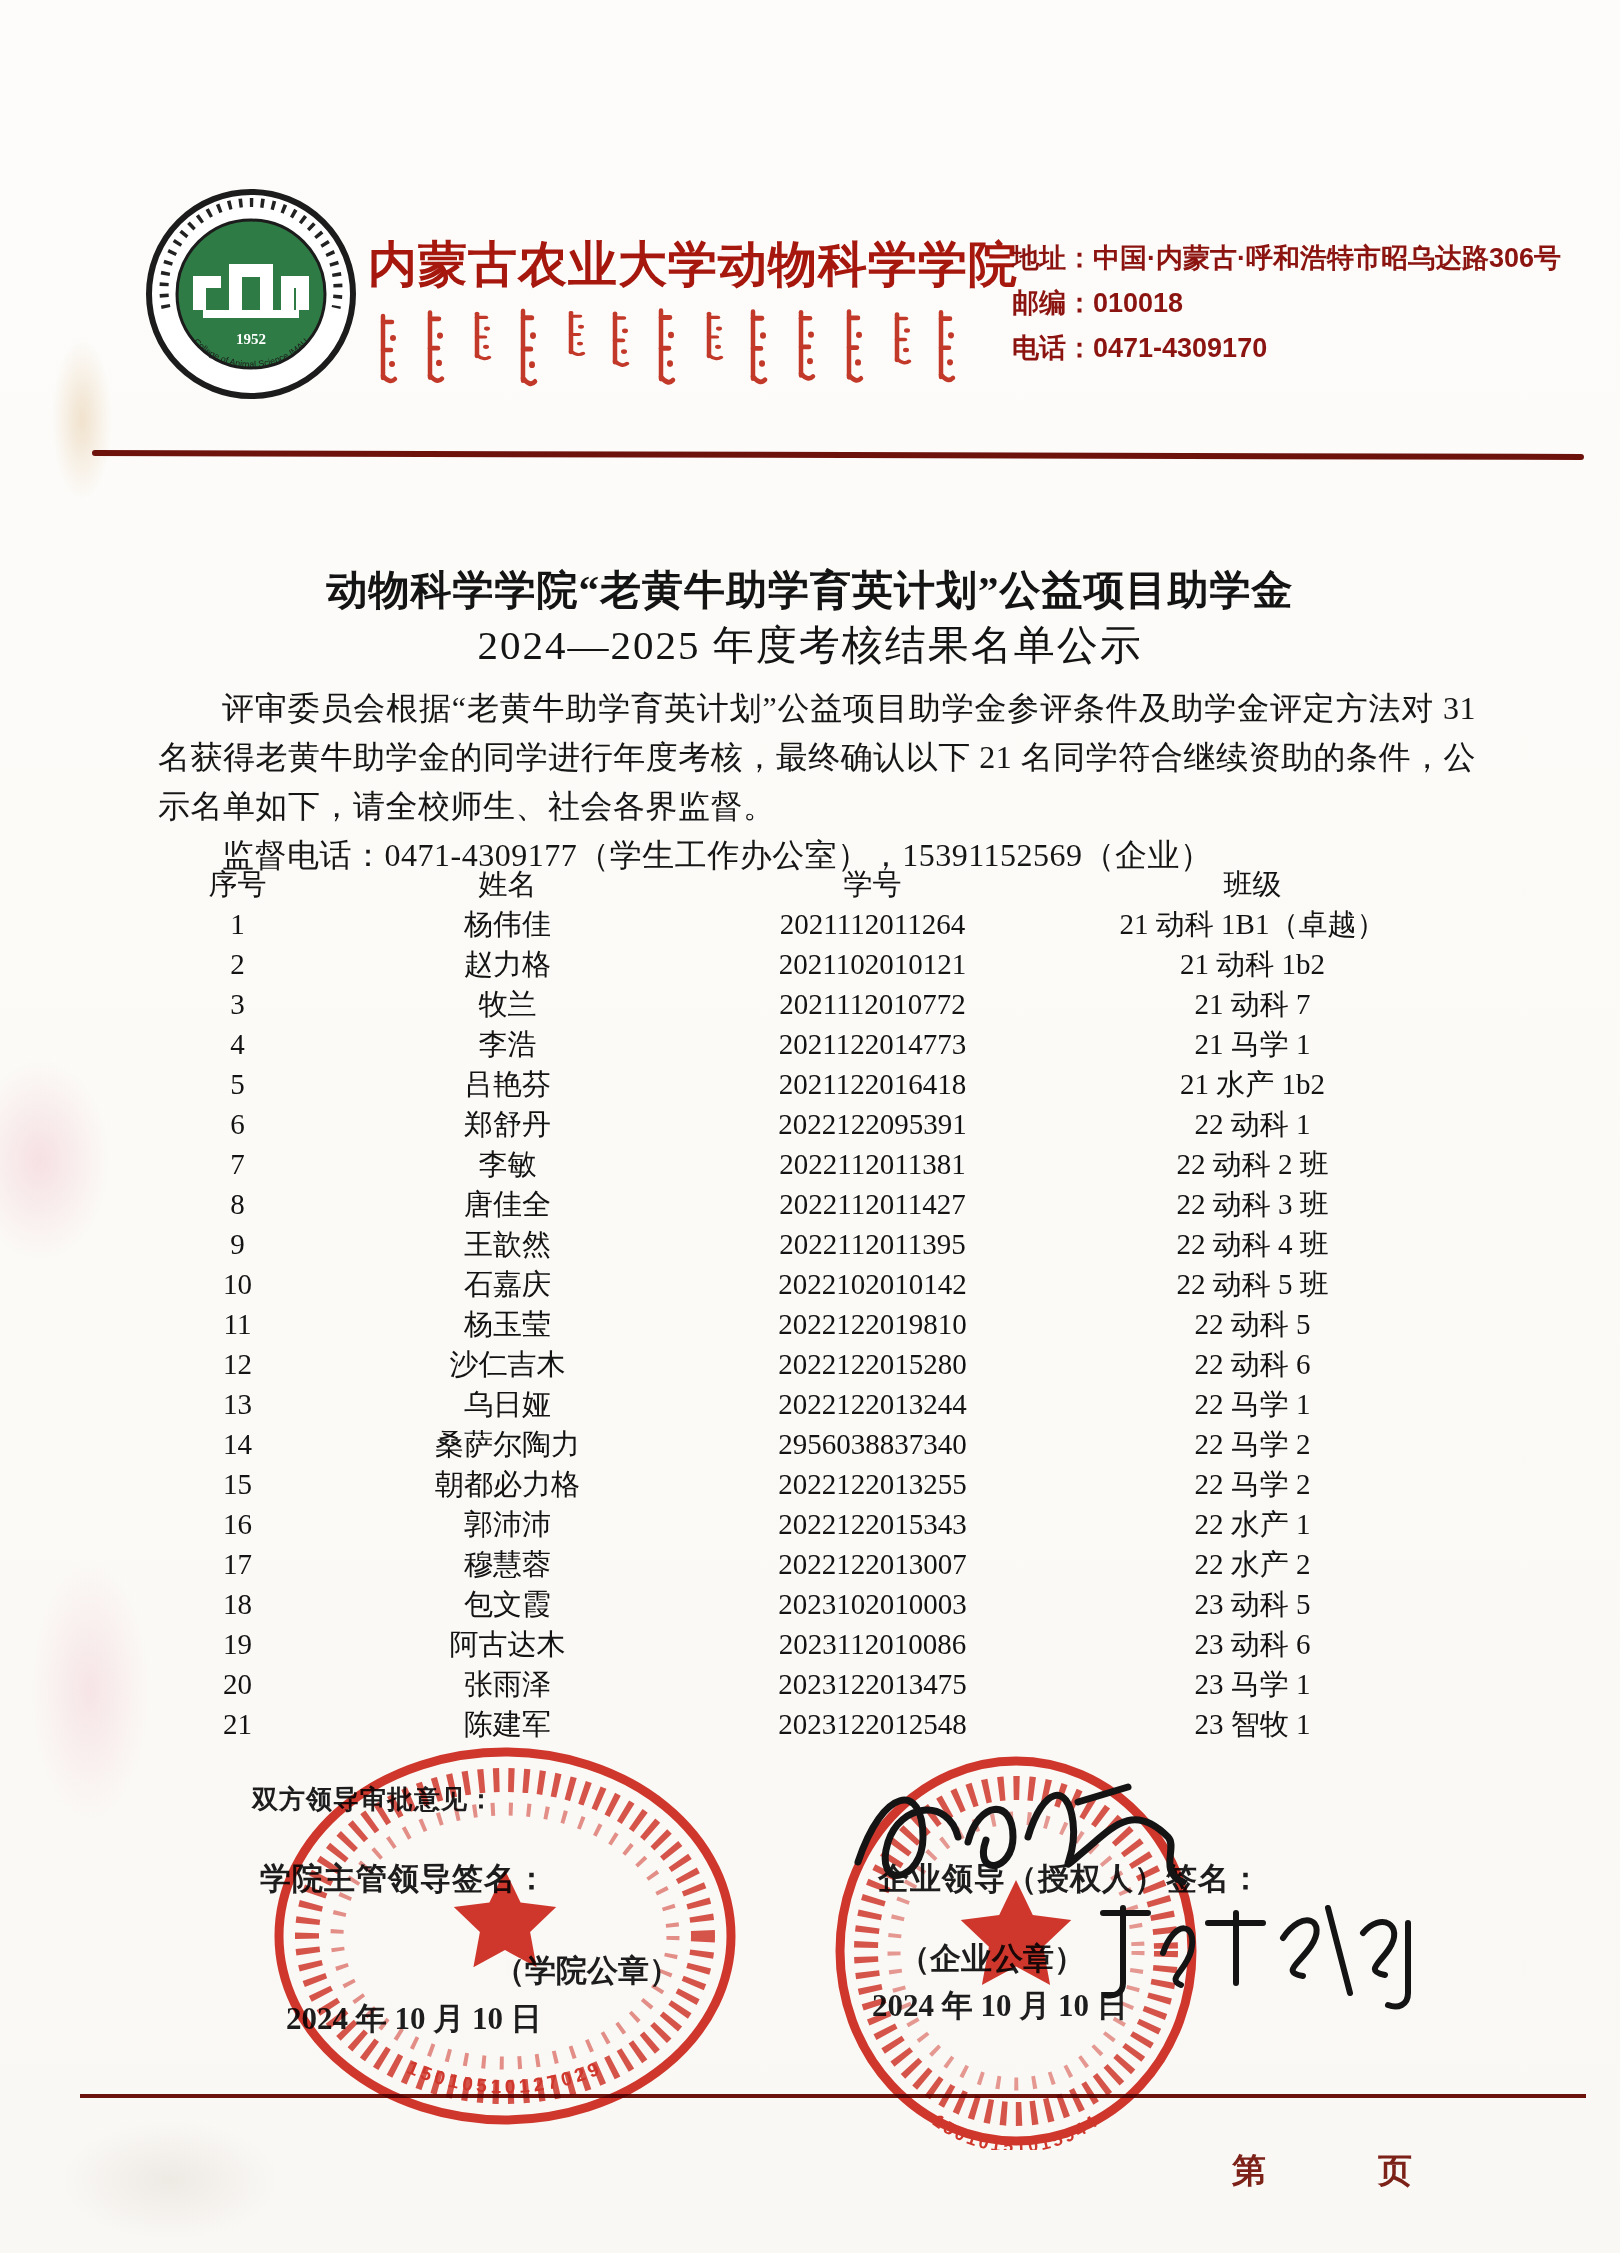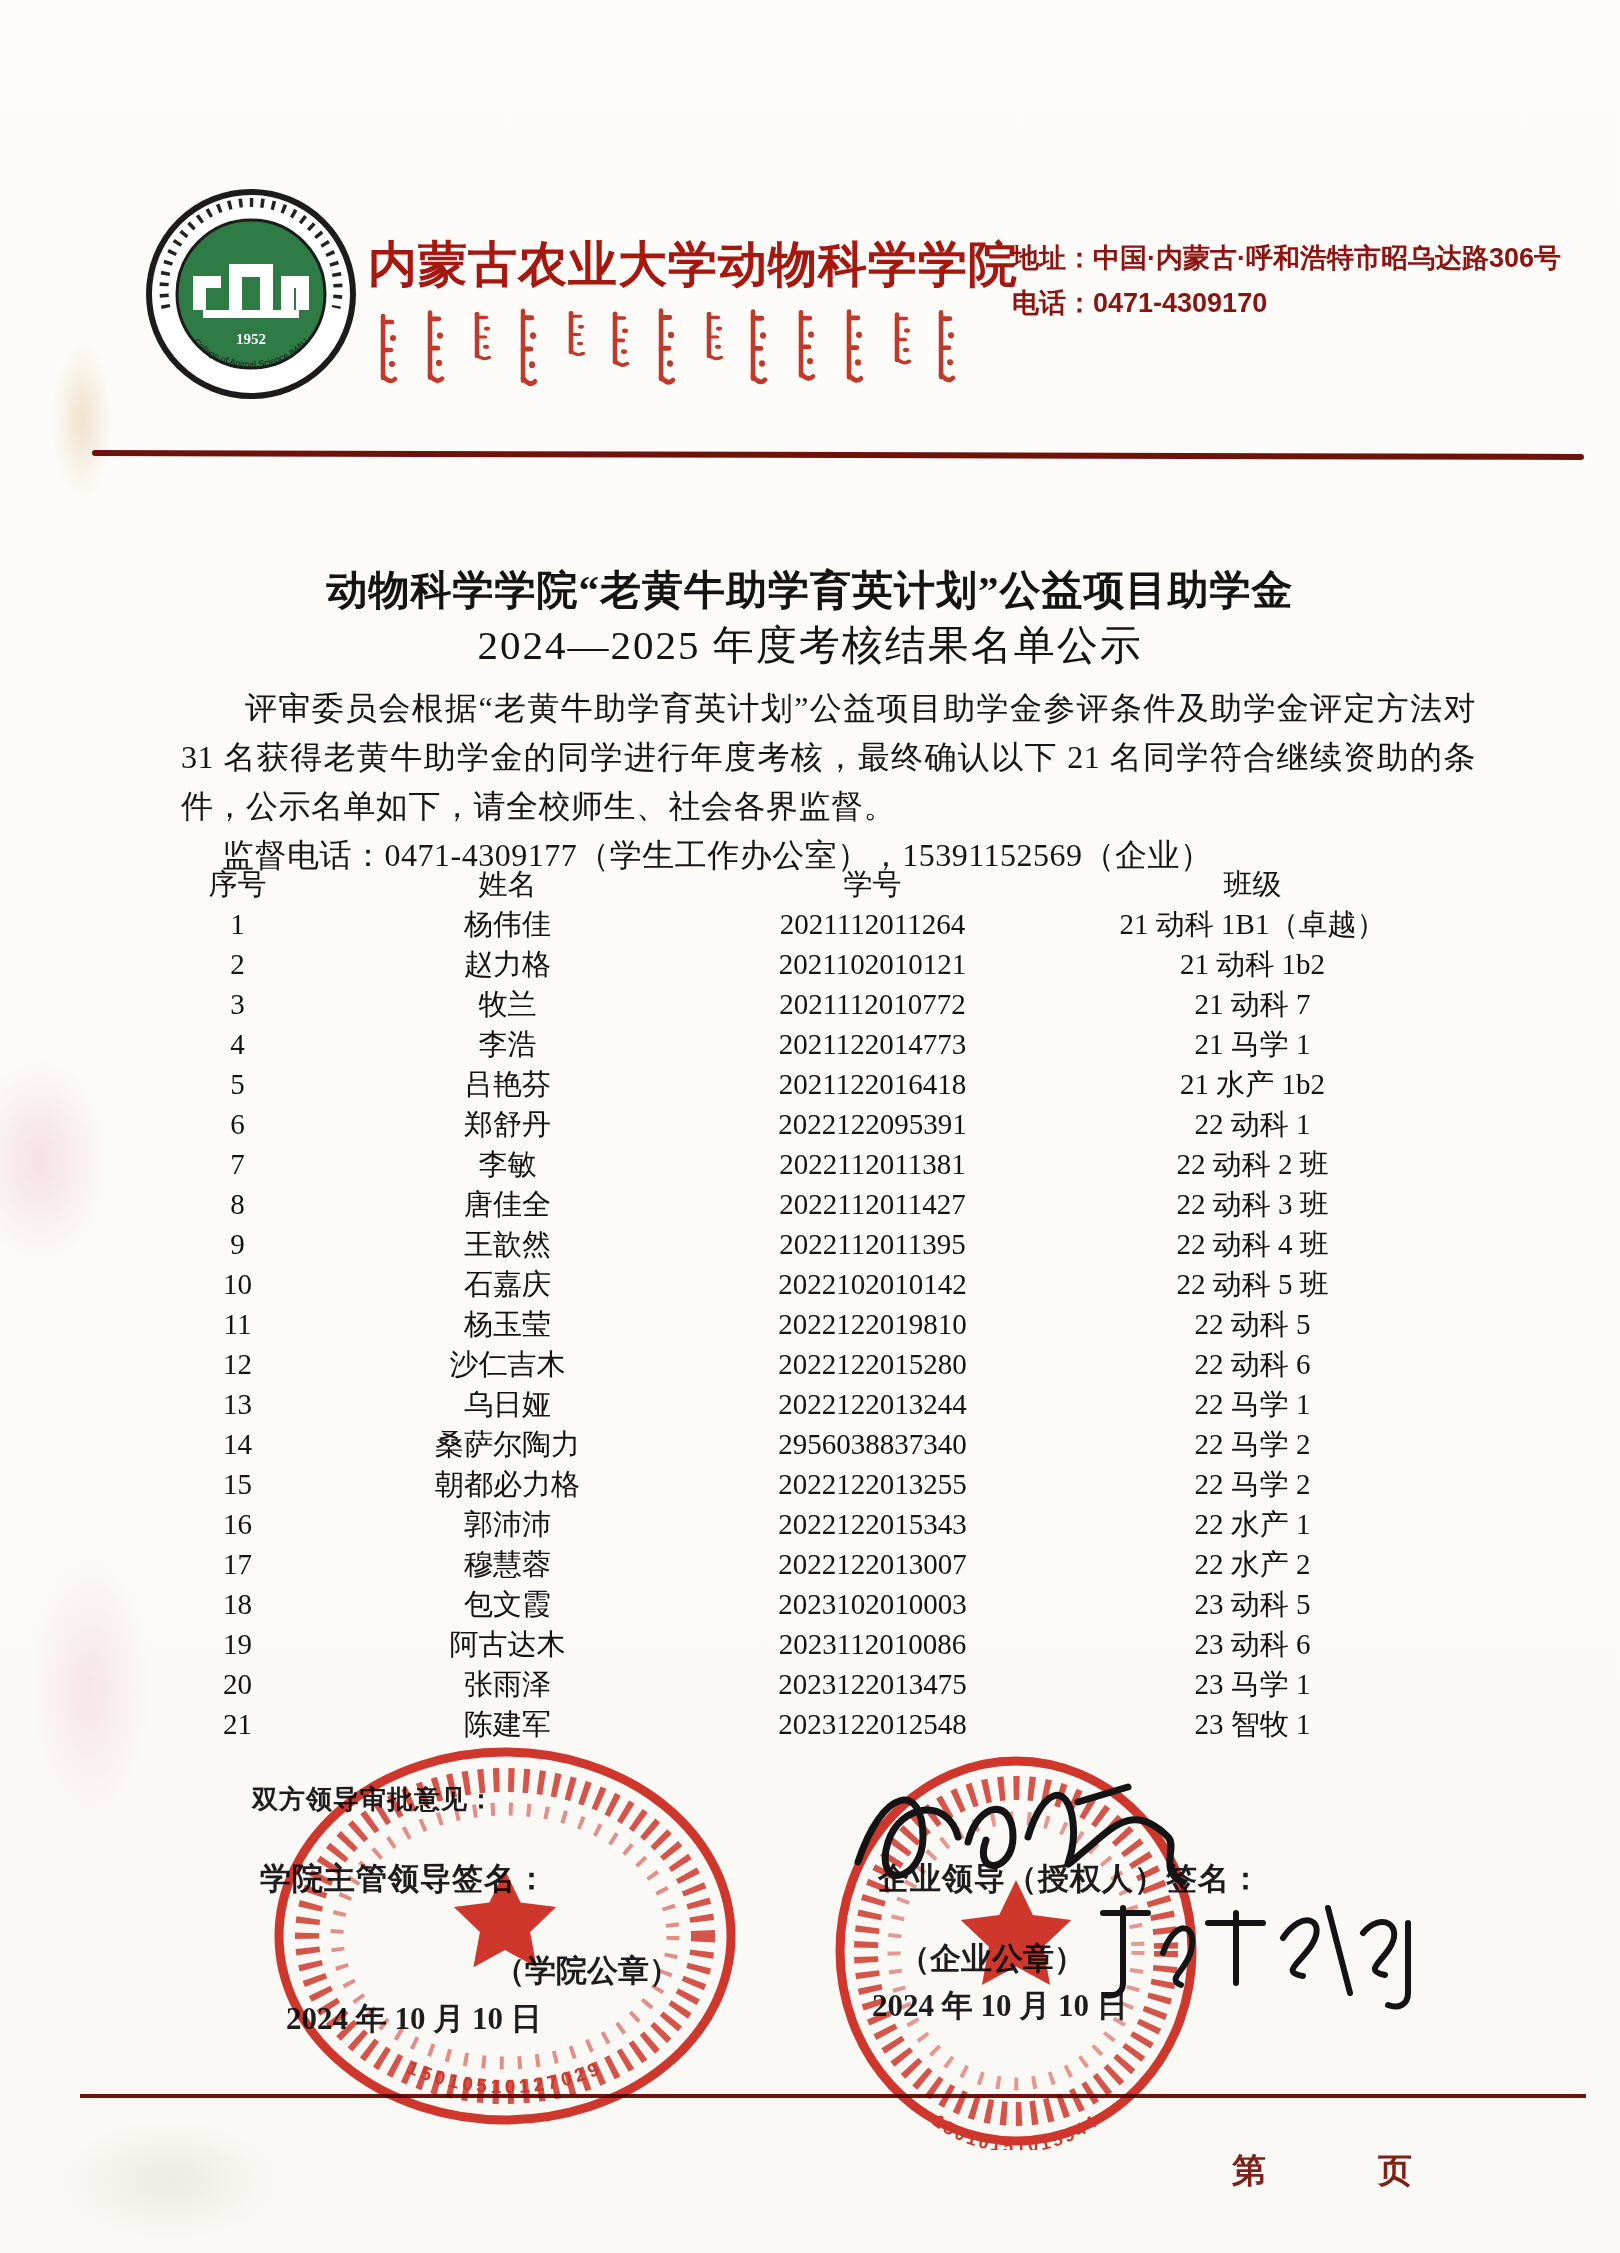--- a/index.html
+++ b/index.html
@@ -41,21 +41,21 @@
   .contact .row{white-space:nowrap;}
 
   .rule-top{position:absolute;left:92px;top:452px;width:1492px;height:6px;background:var(--rule-maroon);border-radius:3px;transform:rotate(.15deg);}
   .rule-bottom{position:absolute;left:80px;top:2094px;width:1506px;height:4px;background:var(--rule-maroon);}
 
   .doc-title{position:absolute;left:0;top:540px;width:1620px;text-align:center;color:#141414;}
   .doc-title .t1{font-size:41px;font-weight:bold;letter-spacing:1px;margin-top:23px;}
   .doc-title .t2{font-size:41px;font-weight:normal;margin-top:0;letter-spacing:2px;}
 
   .body-text{position:absolute;left:158px;top:684px;width:1318px;font-size:32px;line-height:49px;text-align:justify;color:#161616;}
-  .body-text .para{text-indent:2em;letter-spacing:.5px;margin-left:23px;}
+  .body-text .para{text-indent:2em;letter-spacing:.5px;}
   .body-text .hotline{text-indent:2em;letter-spacing:.5px;}
 
   .roster{position:absolute;left:165px;top:864px;width:1300px;
     display:grid;grid-template-columns:145px 395px 335px 425px;
     font-size:29px;line-height:40px;color:#131313;}
   .roster .cell{text-align:center;white-space:nowrap;}
   .roster .head{font-size:29px;}
 
   .approval-label{position:absolute;left:252px;top:1782px;font-size:26px;font-weight:bold;letter-spacing:1px;z-index:1;}
   .sig-label-left{position:absolute;left:260px;top:1858px;font-size:31px;font-weight:bold;letter-spacing:1px;z-index:1;}
@@ -121,20 +121,21 @@
     <use href="#mgw" x="326" y="10" transform="scale(1,0.7)"></use>
     <use href="#mgw" x="370" y="3" transform="scale(1,1.08)"></use>
     <use href="#mgw" x="418" y="4" transform="scale(1,1.02)"></use>
     <use href="#mgw" x="466" y="3" transform="scale(1,1.06)"></use>
     <use href="#mgw" x="514" y="10" transform="scale(1,0.75)"></use>
     <use href="#mgw" x="558" y="4" transform="scale(1,1.04)"></use>
   </svg>
 
   <div class="contact">
     <div class="row">地址：中国·内蒙古·呼和浩特市昭乌达路306号</div>
+    <div class="row">邮编：010018</div>
     <div class="row">电话：0471-4309170</div>
   </div>
 
   <div class="rule-top"></div>
 
   <div class="doc-title">
     <div class="t1">动物科学学院“老黄牛助学育英计划”公益项目助学金</div>
     <div class="t2">2024—2025 年度考核结果名单公示</div>
   </div>
 

